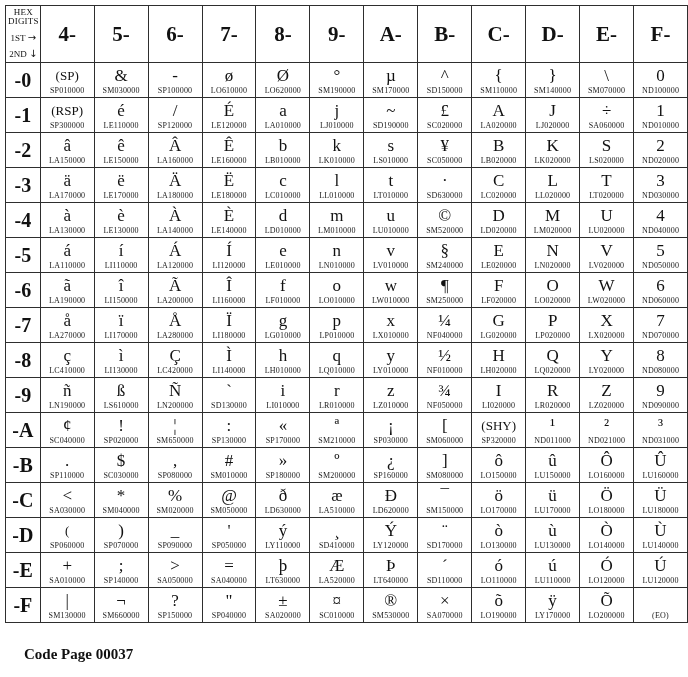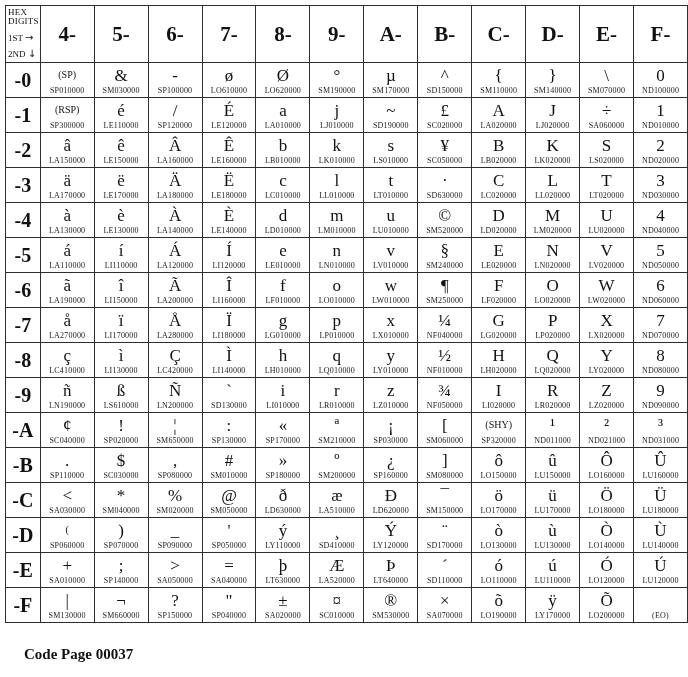--- a/index.html
+++ b/index.html
@@ -21,21 +21,21 @@
   .grid th, .grid td {
     border: 1px solid #2e2e2e;
     padding: 0;
     vertical-align: middle;
     background: #fff;
   }
 
   
   th.corner {
     font-weight: normal;
-    text-align: left;
+    text-align: center;
     height: 56px;
   }
   .corner-inner {
     display: flex; flex-direction: column;
     height: 56px; padding: 2px 1px 3px 2px;
     font-size: 9px; line-height: 9px;
   }
   .corner-inner .hexline { letter-spacing: 0.2px; }
   .corner-inner .arrowline { margin-top: auto; white-space: nowrap; }
   .corner-inner .arrowline .arr { font-family: "DejaVu Sans", sans-serif; font-size: 10px; }
@@ -55,21 +55,21 @@
     display: flex; flex-direction: column;
     align-items: center; justify-content: flex-end;
     height: 34px; overflow: hidden;
   }
   .ch {
     flex: 1 1 auto;
     display: flex; align-items: center; justify-content: center;
     font-size: 17px; line-height: 1;
     padding-top: 1px;
   }
-  .ch.small { font-size: 10px; }
+  .ch.small { font-size: 13px; }
   .code {
     font-size: 8px; line-height: 10px;
     letter-spacing: 0.2px;
     color: #1a1a1a;
     padding-bottom: 1px;
     white-space: nowrap;
   }
 
   .caption {
     position: absolute; left: 24px; top: 646px;

